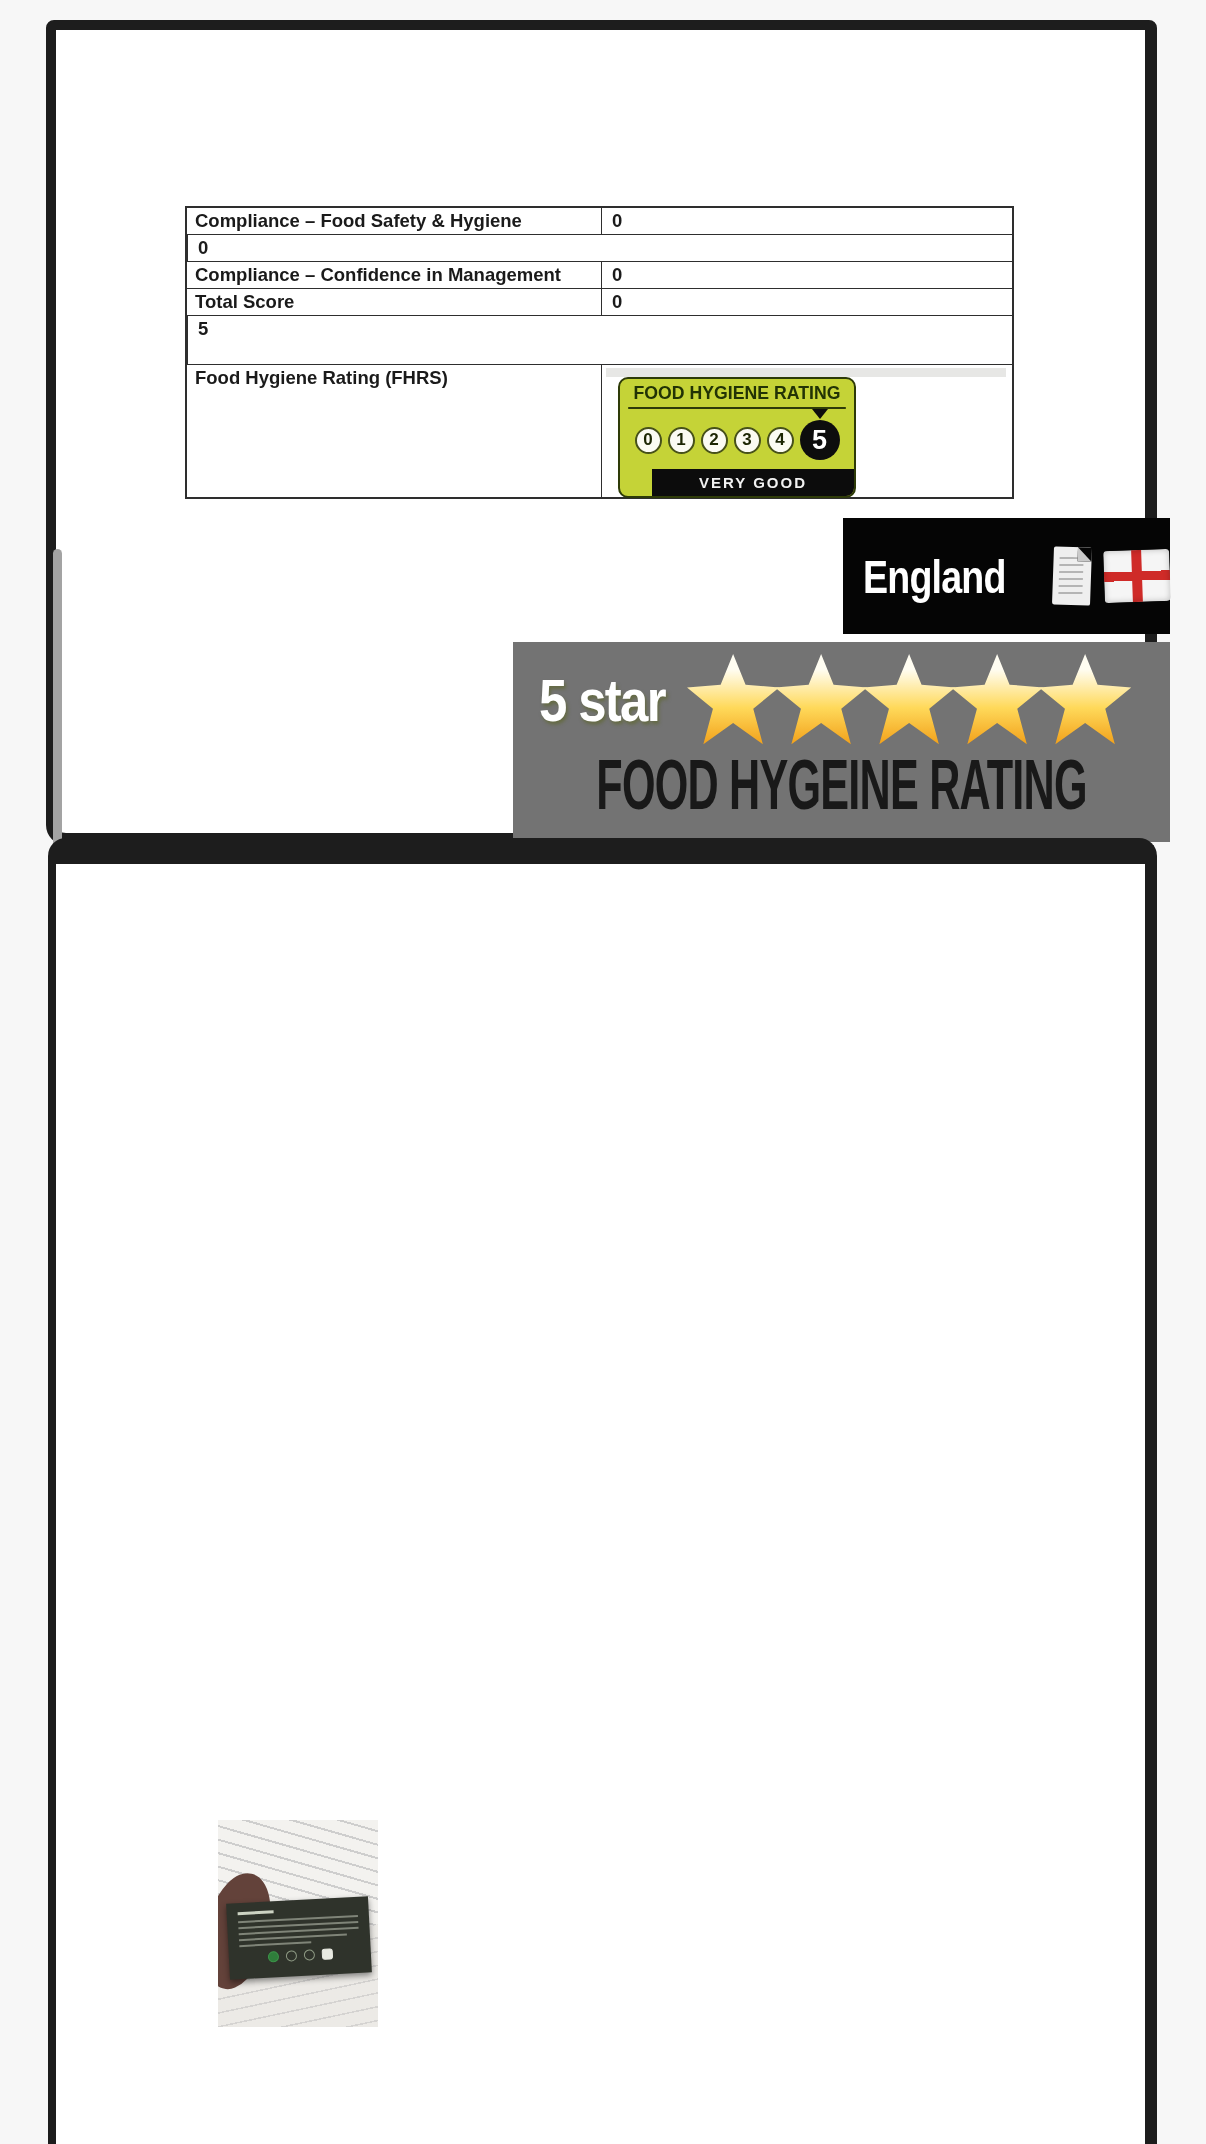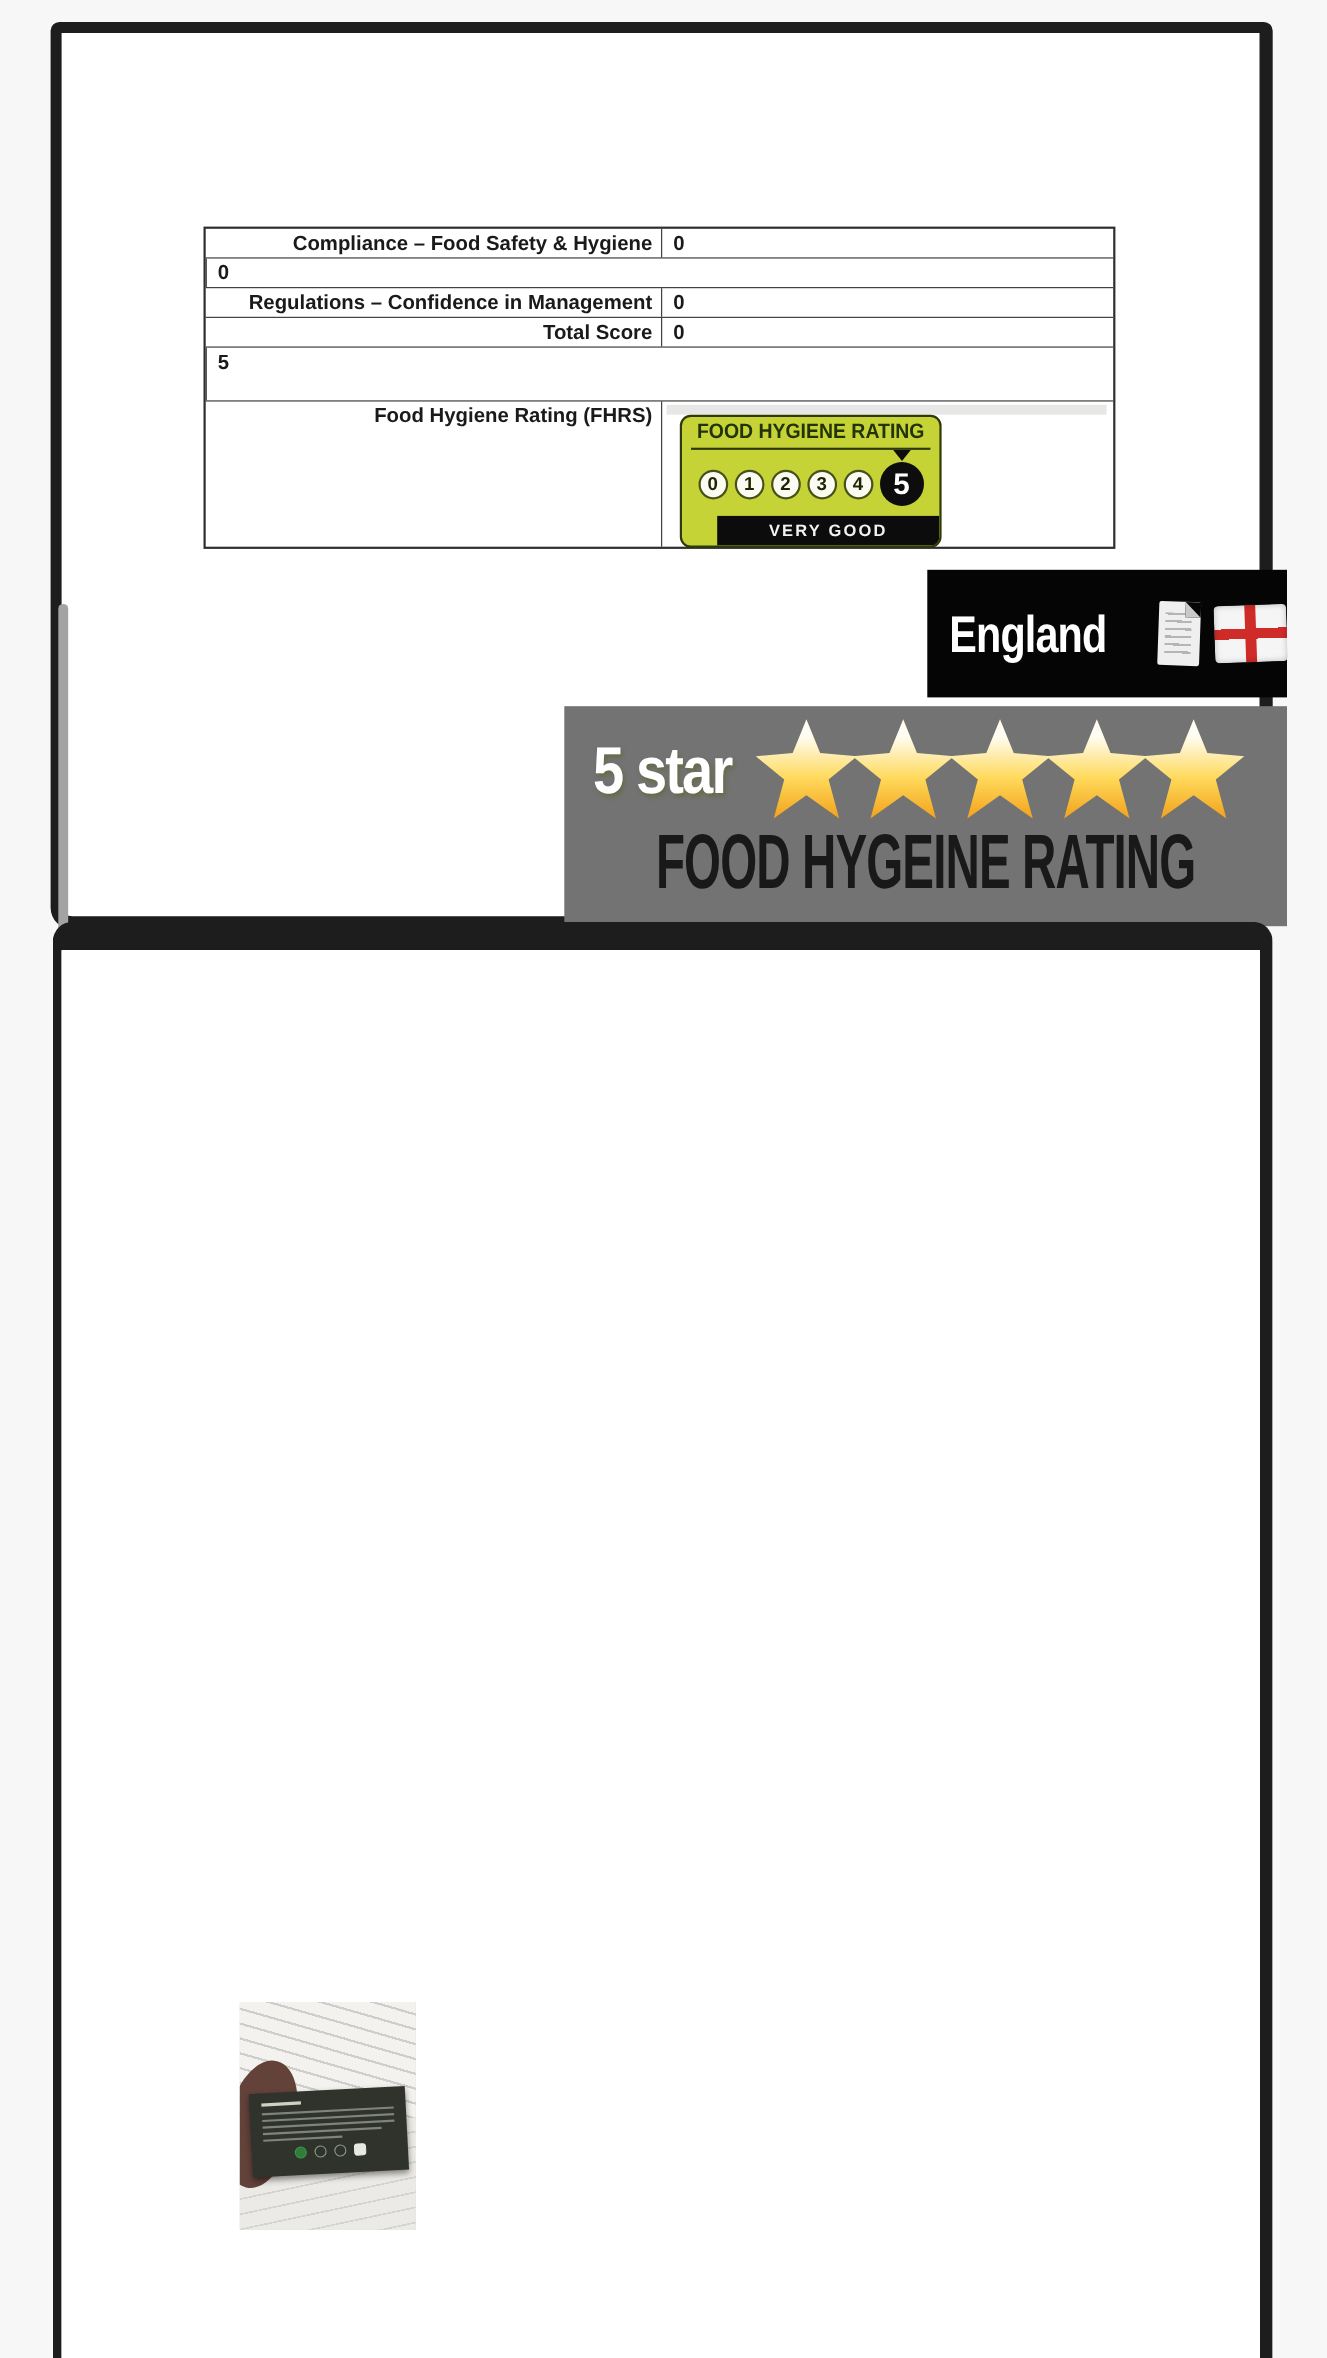--- a/index.html
+++ b/index.html
@@ -18,21 +18,21 @@
   }
   .gray-strip {
     left:53px; top:549px; width:9px; height:300px; background:#a3a3a3;
     border-radius:5px; z-index:2;
   }
   .intro { left:185px; top:157px; font-size:19px; font-weight:bold; }
 
   .vtable { left:185px; top:206px; width:829px; border:2px solid #2e2e2e; background:#fff; z-index:1; }
   .trow { display:flex; border-top:1.5px solid #2e2e2e; }
   .trow:first-child { border-top:none; }
-  .tcell-l { width:414px; padding:1px 8px; font-weight:bold; font-size:18.5px; line-height:24px;text-align:right; }
+  .tcell-l { width:414px; padding:1px 8px; font-weight:bold; font-size:18.5px; line-height:24px; }
   .tcell-r { flex:1; border-left:1.5px solid #2e2e2e; padding:1px 8px 1px 10px; font-weight:bold; font-size:18.5px; line-height:24px; position:relative; }
   .rh1 { min-height:26px; } .rh5 { min-height:49px; } .rh6 { min-height:133px; }
   .justify { text-align:justify; }
 
   
   .fhrs-gray { position:absolute; left:4px; top:3px; right:6px; height:9px; background:#e7e7e5; }
   .fhrs-card {
     position:absolute; left:16px; top:12px; width:238px; height:121px;
     background:#c5d337; border:2.5px solid #2e3b08; border-radius:10px; overflow:hidden;
   }
@@ -158,21 +158,21 @@
 
   <div class="abs vtable">
     <div class="trow rh1">
       <div class="tcell-l">Compliance – Food Safety &amp; Hygiene</div>
       <div class="tcell-r">0</div>
     </div>
     <div class="trow rh1">
       <div class="tcell-r">0</div>
     </div>
     <div class="trow rh1">
-      <div class="tcell-l">Regulations – Confidence in Management</div>
+      <div class="tcell-l">Compliance – Confidence in Management</div>
       <div class="tcell-r">0</div>
     </div>
     <div class="trow rh1">
       <div class="tcell-l">Total Score</div>
       <div class="tcell-r">0</div>
     </div>
     <div class="trow rh5">
       <div class="tcell-r">5</div>
     </div>
     <div class="trow rh6">

